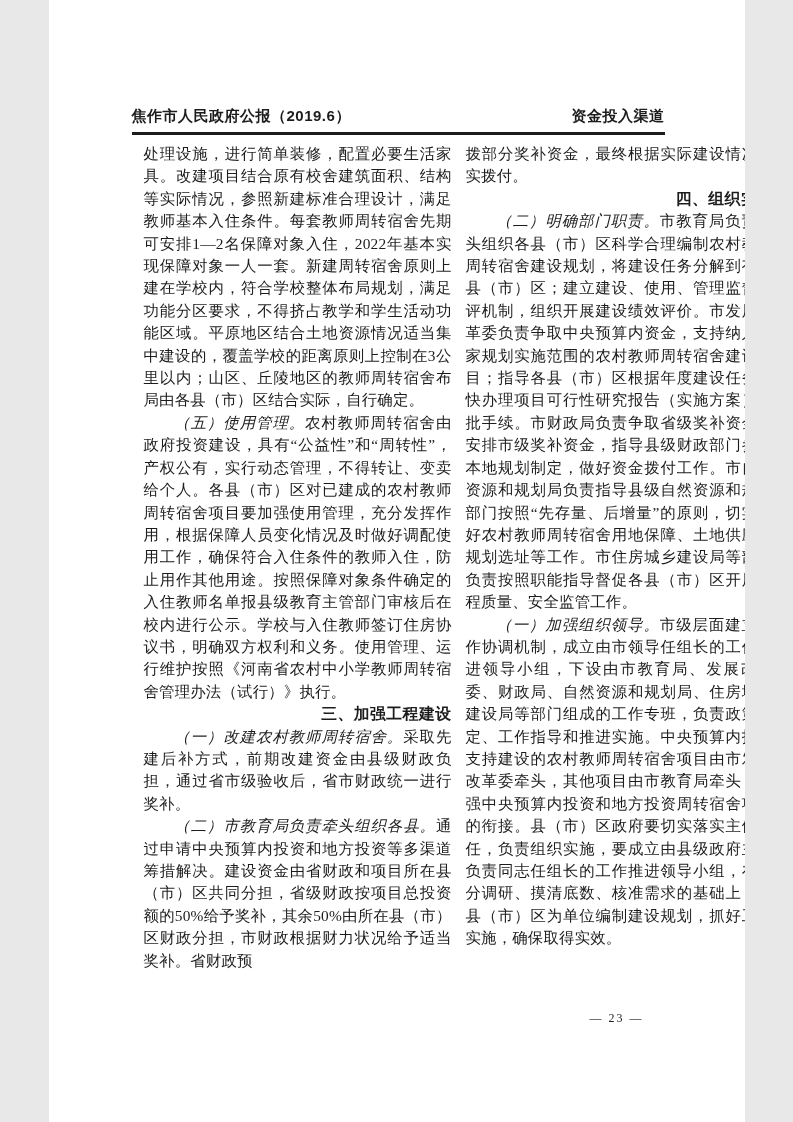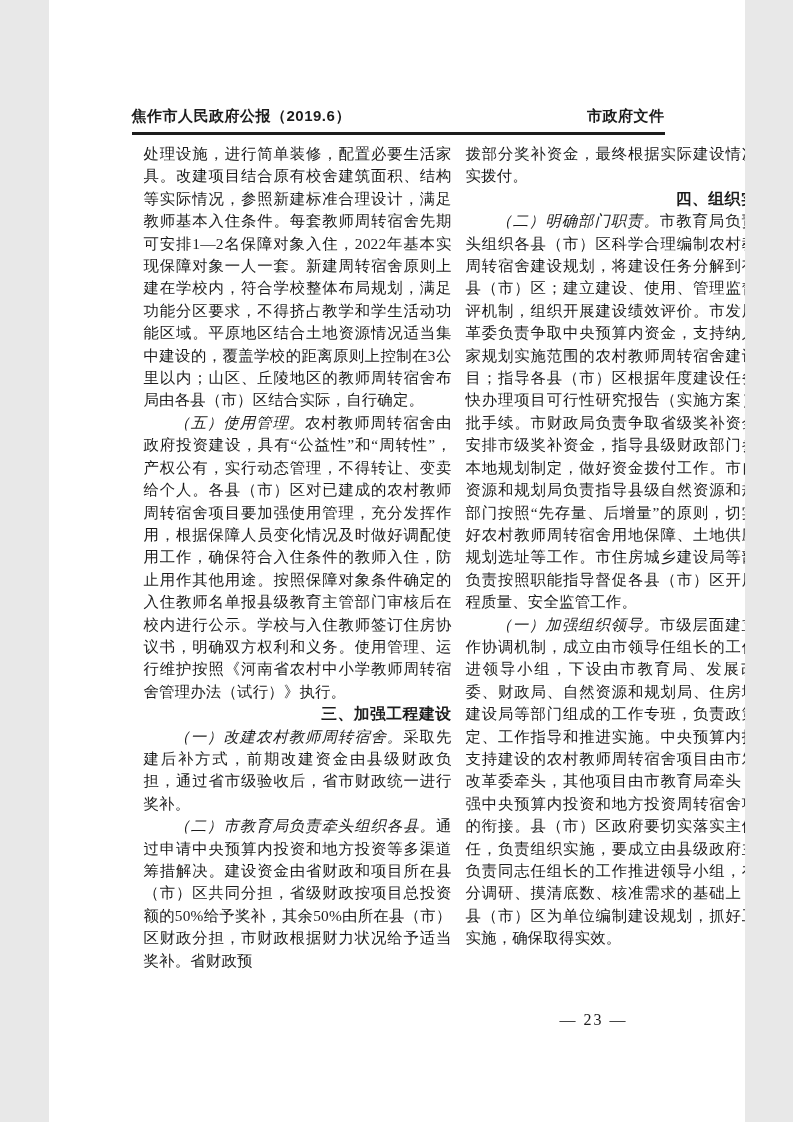--- a/index.html
+++ b/index.html
@@ -71,34 +71,34 @@
     font-family: "Liberation Sans", "DejaVu Sans", sans-serif;
     letter-spacing: 0.5px;
     text-align: right;
   }
   .lead {
     font-style: italic;
   }
   .footer {
     position: absolute;
     top: 1011px;
-    right: 117px;
-    font-size: 16px;
+    right: 101px;
+    font-size: 12px;
     letter-spacing: 2px;
     font-family: "Liberation Serif", "DejaVu Serif", serif;
   }
 </style>
 </head>
 <body>
 
 <div class="page">
 
   <div class="header">
     <span>焦作市人民政府公报（2019.6）</span>
-    <span>市政府文件</span>
+    <span>资金投入渠道</span>
   </div>
   <div class="header-rule"></div>
 
   <div class="columns">
     <div class="col" id="col-left">
         <p class="">处理设施，进行简单装修，配置必要生活家具。改建项目结合原有校舍建筑面积、结构等实际情况，参照新建标准合理设计，满足教师基本入住条件。每套教师周转宿舍先期可安排1—2名保障对象入住，2022年基本实现保障对象一人一套。新建周转宿舍原则上建在学校内，符合学校整体布局规划，满足功能分区要求，不得挤占教学和学生活动功能区域。平原地区结合土地资源情况适当集中建设的，覆盖学校的距离原则上控制在3公里以内；山区、丘陵地区的教师周转宿舍布局由各县（市）区结合实际，自行确定。</p>
         <p class="indent"><span class="lead">（五）使用管理。</span>农村教师周转宿舍由政府投资建设，具有“公益性”和“周转性”，产权公有，实行动态管理，不得转让、变卖给个人。各县（市）区对已建成的农村教师周转宿舍项目要加强使用管理，充分发挥作用，根据保障人员变化情况及时做好调配使用工作，确保符合入住条件的教师入住，防止用作其他用途。按照保障对象条件确定的入住教师名单报县级教育主管部门审核后在校内进行公示。学校与入住教师签订住房协议书，明确双方权利和义务。使用管理、运行维护按照《河南省农村中小学教师周转宿舍管理办法（试行）》执行。</p>
         <h3 class="heading">三、加强工程建设</h3>
         <p class="indent"><span class="lead">（一）改建农村教师周转宿舍。</span>采取先建后补方式，前期改建资金由县级财政负担，通过省市级验收后，省市财政统一进行奖补。</p>
         <p class="indent"><span class="lead">（二）市教育局负责牵头组织各县。</span>通过申请中央预算内投资和地方投资等多渠道筹措解决。建设资金由省财政和项目所在县（市）区共同分担，省级财政按项目总投资额的50%给予奖补，其余50%由所在县（市）区财政分担，市财政根据财力状况给予适当奖补。省财政预</p>

